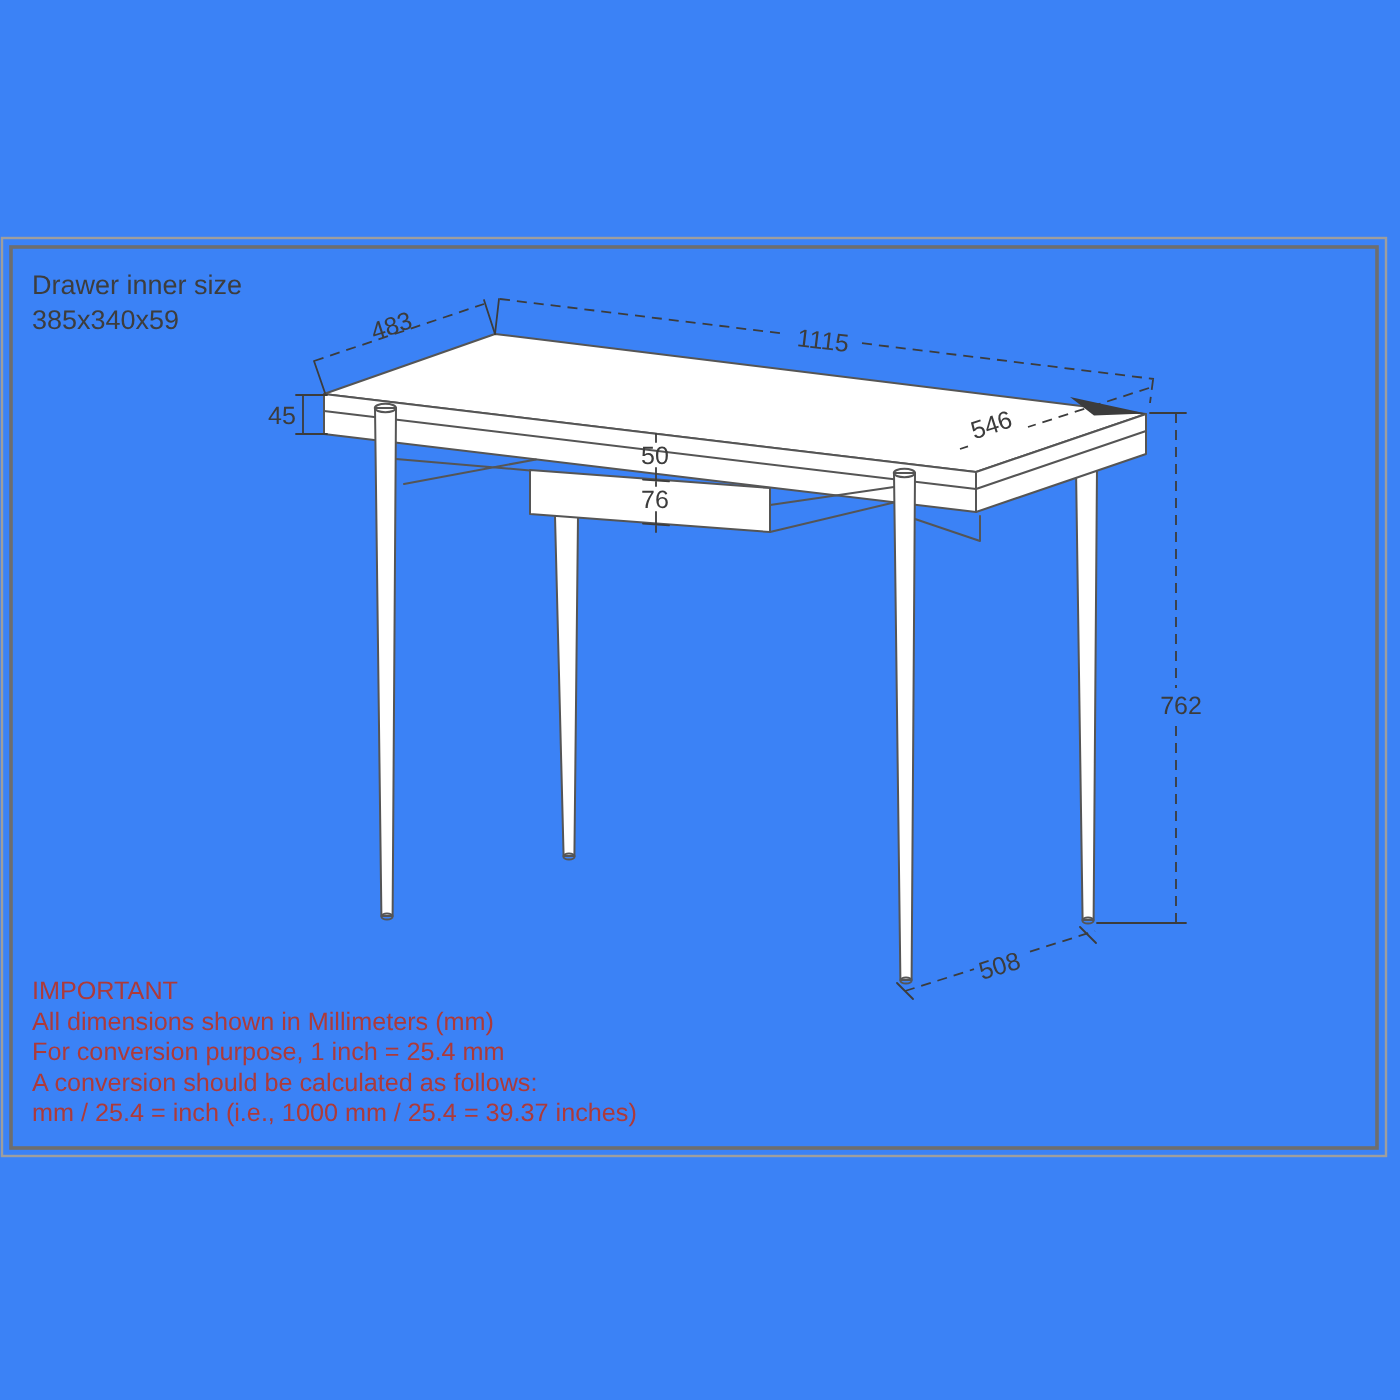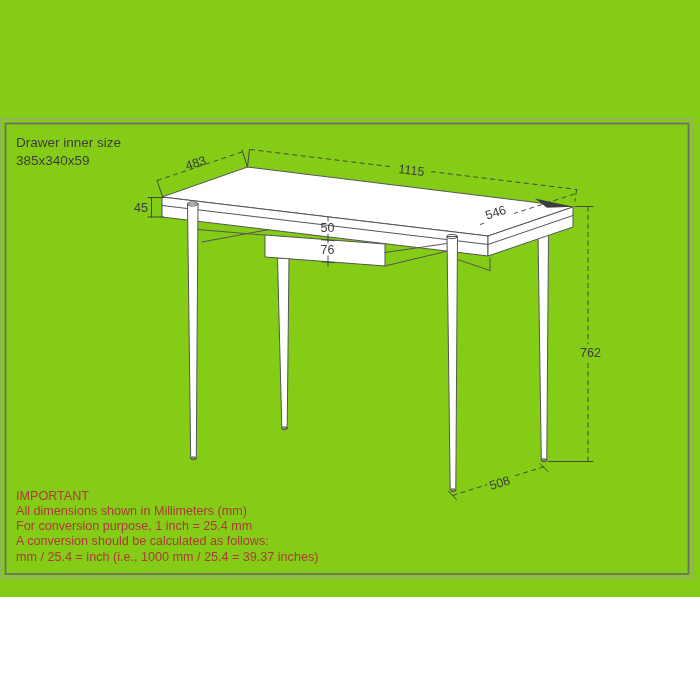--- a/index.html
+++ b/index.html
@@ -1,16 +1,16 @@
 <!DOCTYPE html>
 <html style="--line: #555555; --dim: #3c3c3c; --note-text: #3d3d3d; --important-red: #ad3a3a; --frame-outer: #9e9e9e; --frame-inner: #6e6e6e;"><head>
 <meta charset="utf-8">
 <style>
   html,body{margin:0;padding:0;background:#ffffff;}
-  .page{position:relative;width:700px;height:597px;background:#84cc16;overflow:hidden;
+  .page{position:relative;width:700px;height:700px;background:#3b82f6;overflow:hidden;
         font-family:"Liberation Sans", sans-serif;}
   svg{position:absolute;left:0;top:0;}
   .frame-outer{fill:none;stroke:var(--frame-outer,#9e9e9e);stroke-width:1.2;}
   .frame-inner{fill:none;stroke:var(--frame-inner,#6e6e6e);stroke-width:1.8;}
   .ln{fill:none;stroke:var(--line,#555);stroke-width:1;stroke-linecap:round;}
   .face{fill:#ffffff;stroke:var(--line,#555);stroke-width:1;stroke-linejoin:round;}
   .dim{fill:none;stroke:var(--dim,#3c3c3c);stroke-width:0.9;stroke-linecap:round;}
   .dash{fill:none;stroke:var(--dim,#3c3c3c);stroke-width:0.9;stroke-dasharray:5 3.5;stroke-linecap:butt;}
   .wedge{fill:var(--dim,#3c3c3c);stroke:none;}
   .dimtext{font-size:12.5px;fill:var(--dim,#3c3c3c);}

